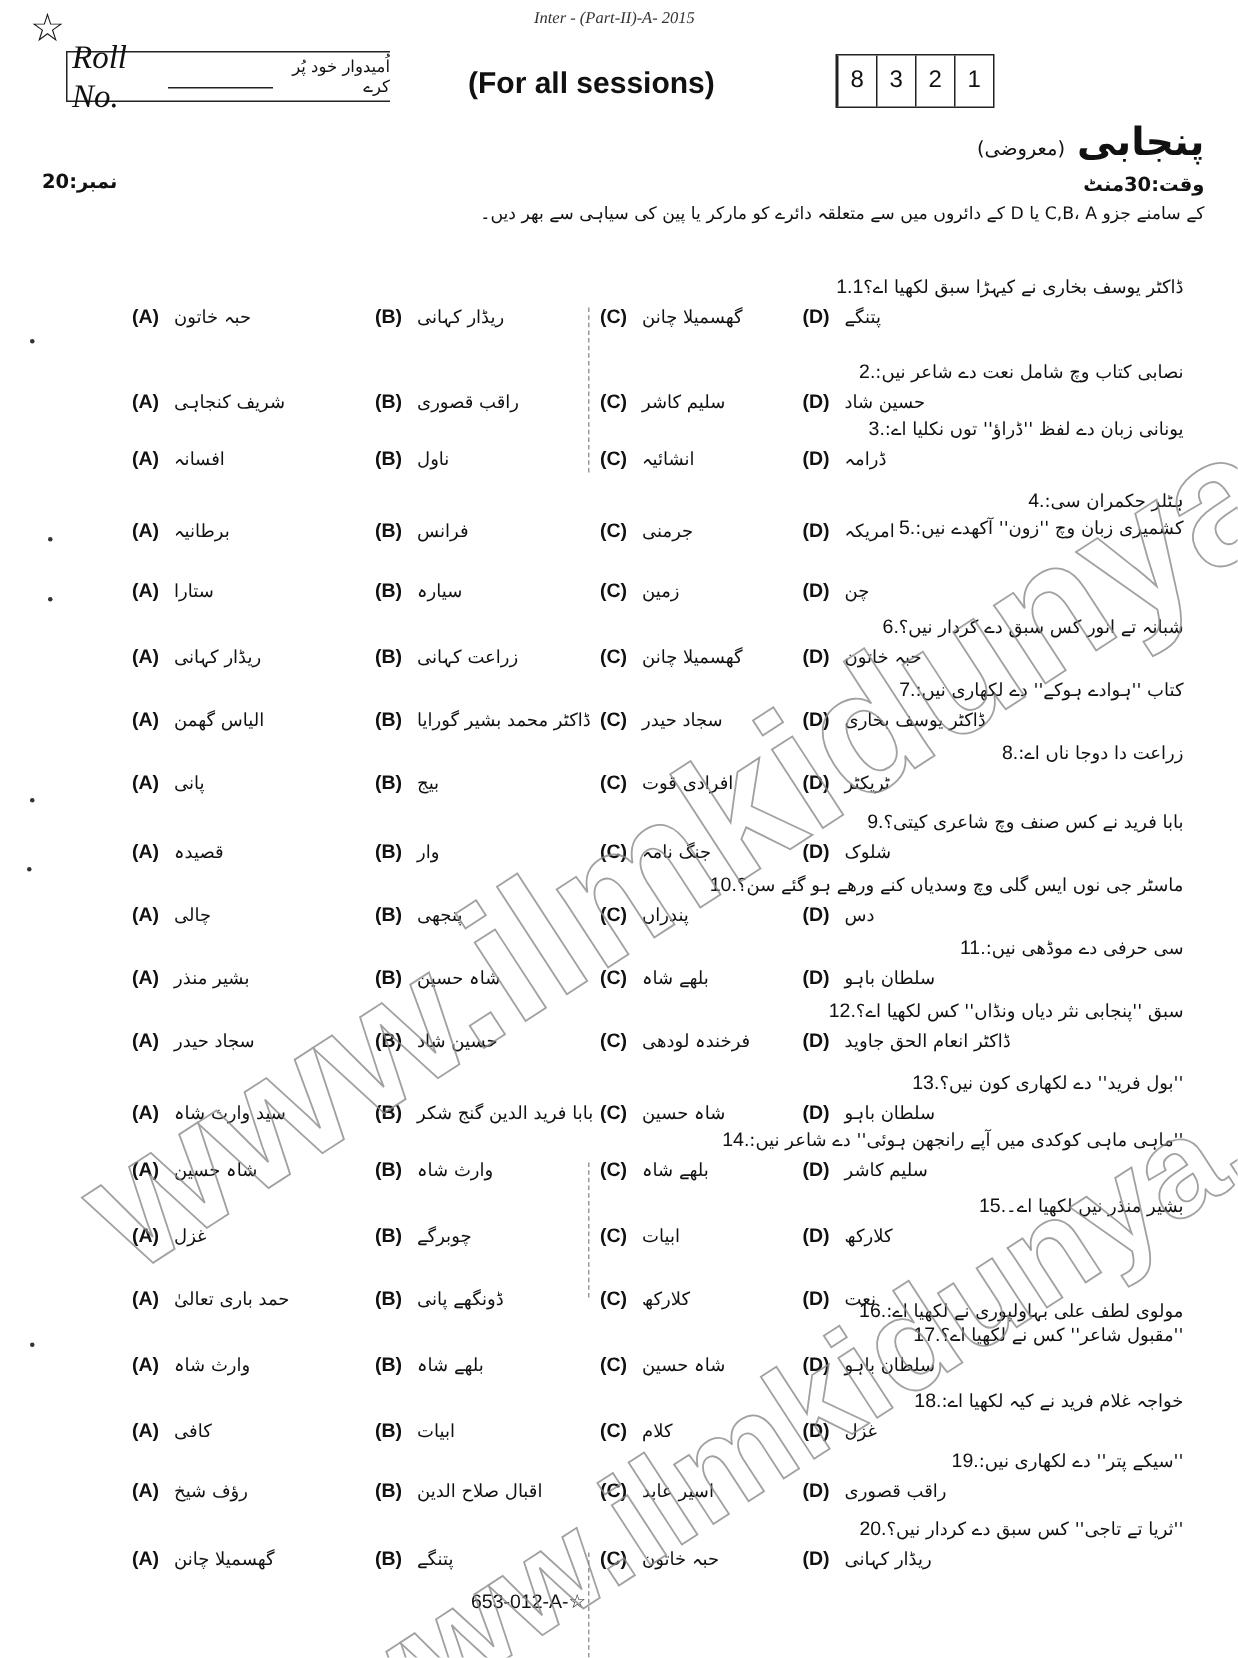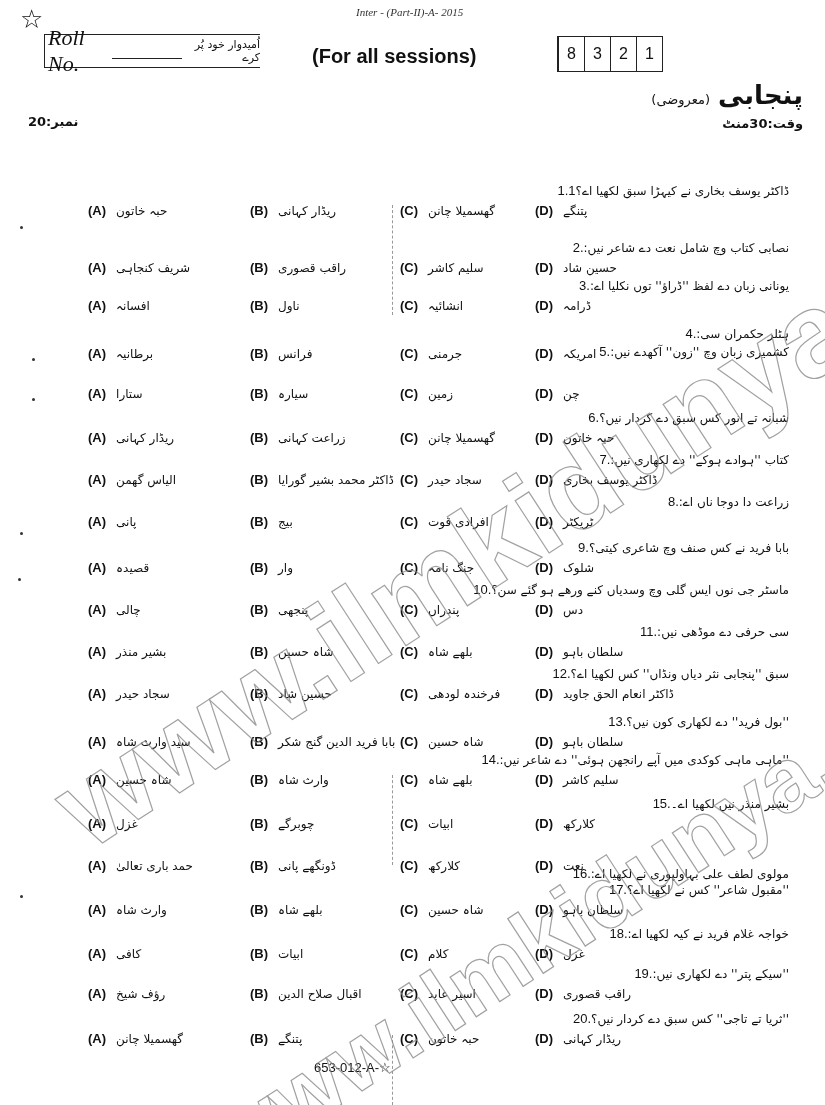--- a/index.html
+++ b/index.html
@@ -66,20 +66,21 @@
 </div>
 
 <div class="abs subject">
   <span class="title">پنجابی</span>
   <span class="sub">(معروضی)</span>
 </div>
 <div class="abs time">وقت:30منٹ</div>
 <div class="abs marks">نمبر:20</div>
 
 <div class="abs note">
+  <div>کے سامنے جزو C,B، A یا D کے دائروں میں سے متعلقہ دائرے کو مارکر یا پین کی سیاہی سے بھر دیں۔</div>
 </div>
 
 <div class="abs divider" style="top:205px;height:110px;"></div>
 <div class="abs divider" style="top:775px;height:90px;"></div>
 <div class="abs divider" style="top:1035px;height:70px;"></div>
 
 <div id="questions">
     <div class="abs q-text" style="top: 183px;"><span>ڈاکٹر یوسف بخاری نے کیہڑا سبق لکھیا اے؟</span><span class="q-num">1.1</span></div>
     <div class="abs opt" style="top: 203px; left: 88px;">
       <span class="letter">(A)</span>

